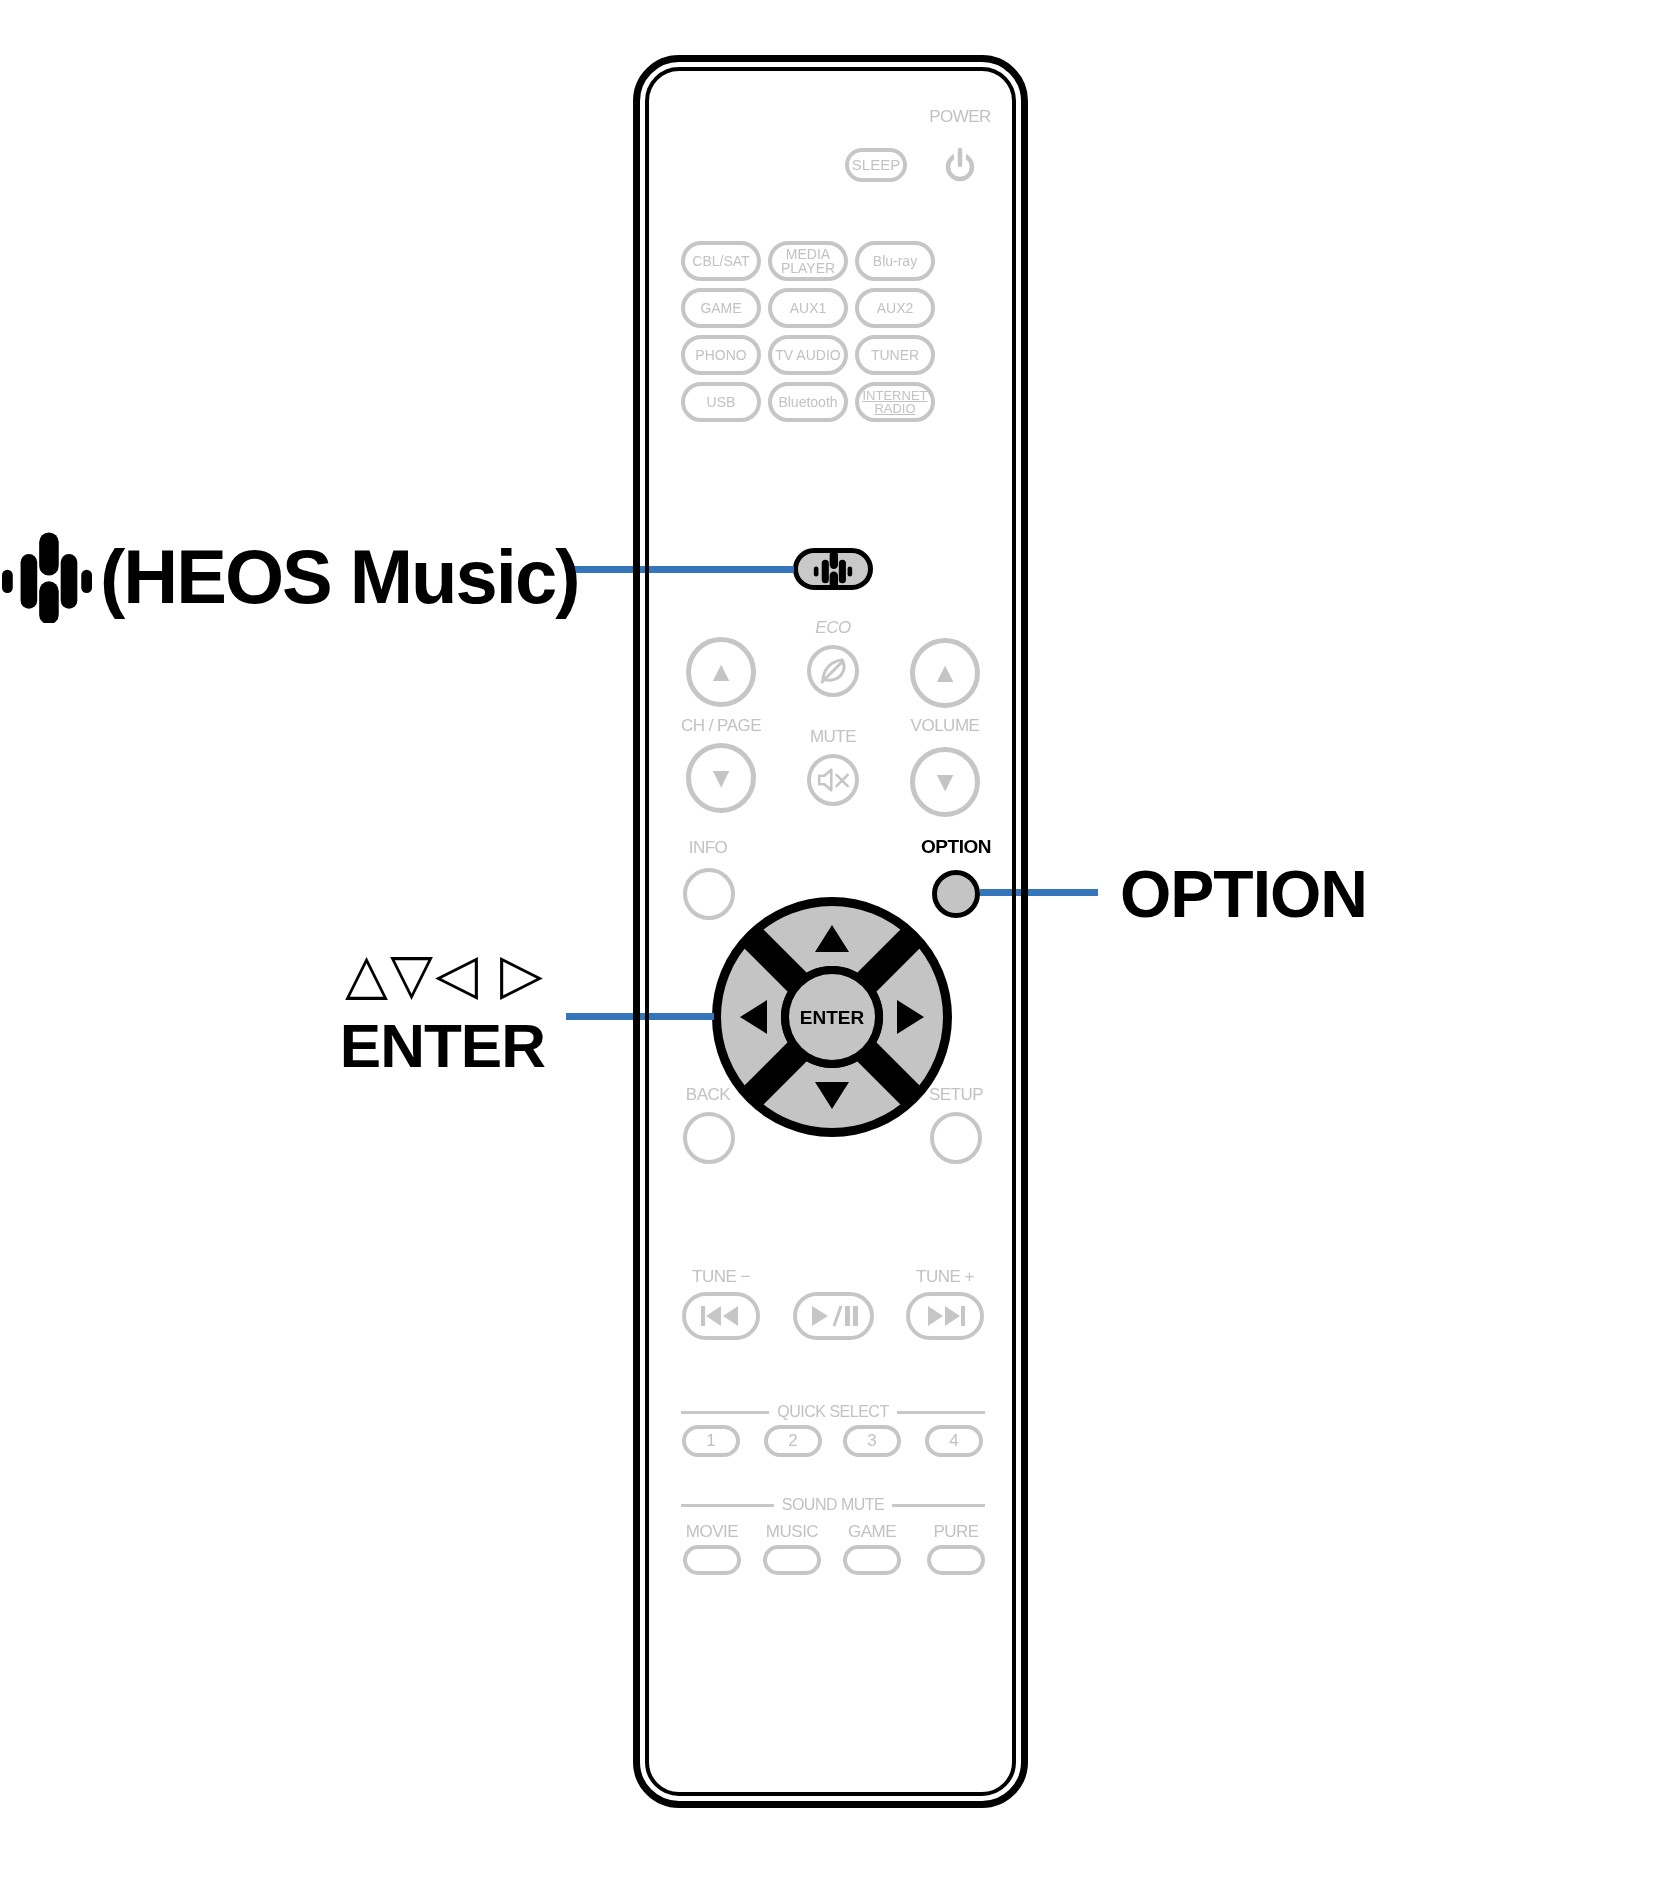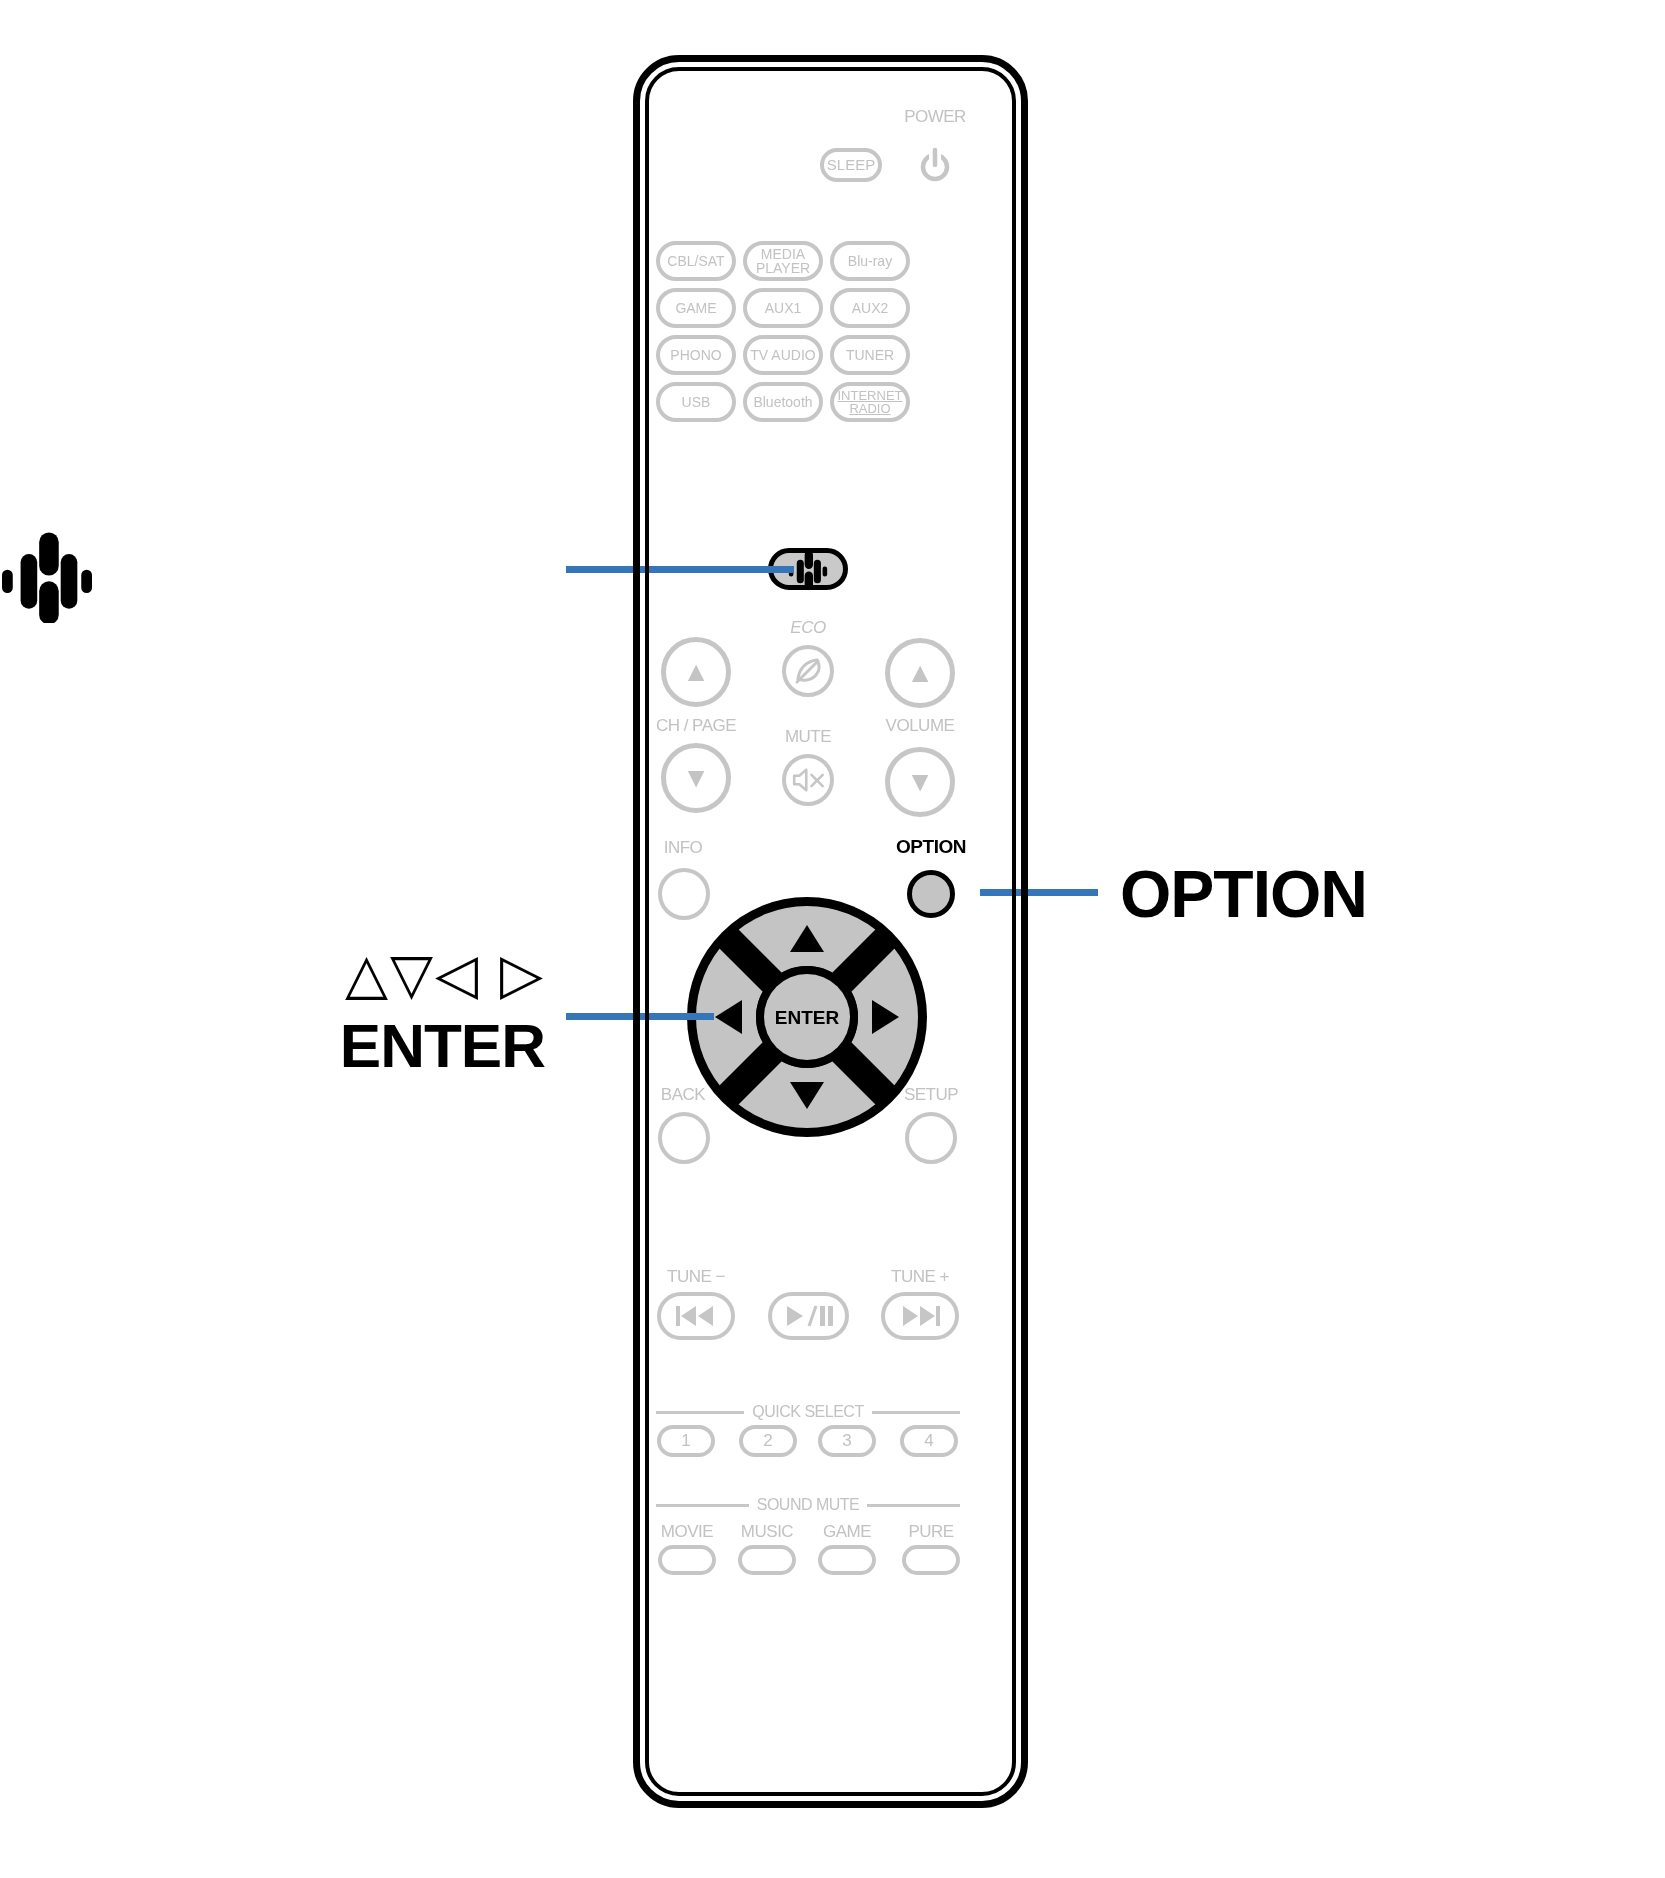--- a/index.html
+++ b/index.html
@@ -1,19 +1,19 @@
 <!DOCTYPE html>
 <html><head>
 <meta charset="utf-8">
 <style>
   html,body{margin:0;padding:0;background:#fff;}
   .page{position:relative;width:1665px;height:1878px;background:#fff;overflow:hidden;
         font-family:"Liberation Sans","DejaVu Sans",sans-serif;}
   
-  .remote-body{position:absolute;left:608px;top:55px;width:316px;height:1753px;
+  .remote-body{position:absolute;left:633px;top:55px;width:316px;height:1753px;
                background:#fff;border-radius:46px;z-index:1;}
   .border-outer{position:absolute;left:633px;top:55px;width:395px;height:1753px;
                 border:7px solid #000;border-radius:46px;box-sizing:border-box;
                 z-index:3;pointer-events:none;}
   .border-inner{position:absolute;left:645px;top:67px;width:371px;height:1729px;
                 border:4px solid #000;border-radius:34px;box-sizing:border-box;
                 z-index:3;pointer-events:none;}
   
   .lbl{position:absolute;transform:translateX(-50%);white-space:nowrap;
        color:#c2c2c2;font-size:17px;letter-spacing:-0.5px;}
@@ -243,20 +243,21 @@
   <div class="border-inner"></div>
 
   <svg class="co-heos-icon" width="90" height="95" viewBox="0 0 92 96" fill="#000">
     <rect x="0" y="42" width="11" height="24" rx="5.5"></rect>
     <rect x="19" y="26" width="17" height="56" rx="8.5"></rect>
     <rect x="38" y="4" width="20" height="44" rx="10"></rect>
     <rect x="38" y="54" width="20" height="44" rx="10"></rect>
     <rect x="60" y="26" width="17" height="56" rx="8.5"></rect>
     <rect x="81" y="42" width="11" height="24" rx="5.5"></rect>
   </svg>
+  <div class="co-text co-heos">(HEOS Music)</div>
 
   <div class="co-text co-cursor">
     <div class="syms">△▽◁ ▷</div>
     <div class="ent">ENTER</div>
   </div>
 
   <div class="co-text co-option">OPTION</div>
 
 </div>
 

